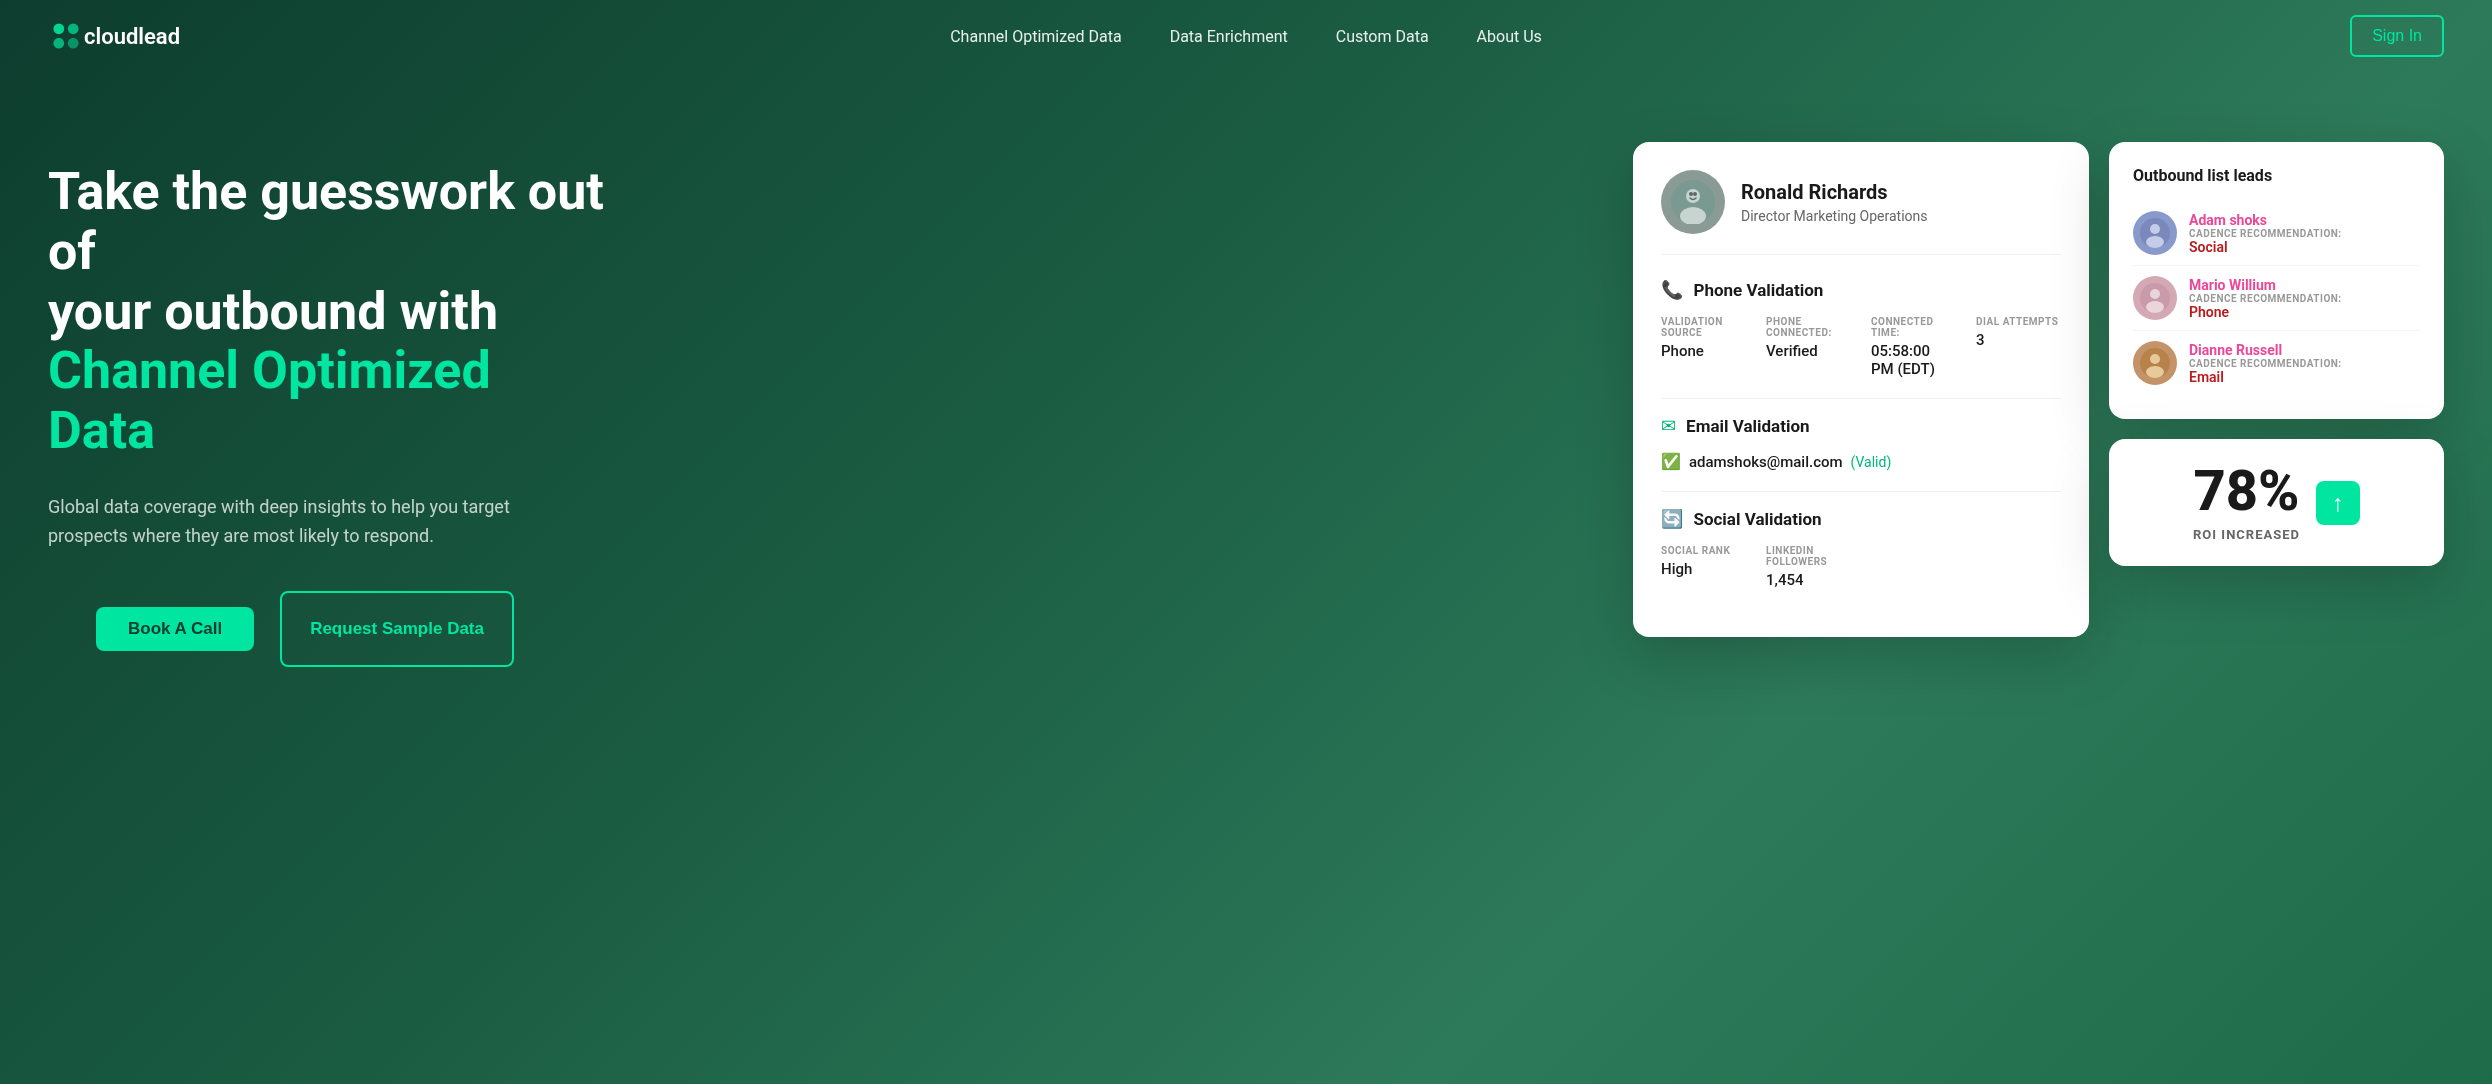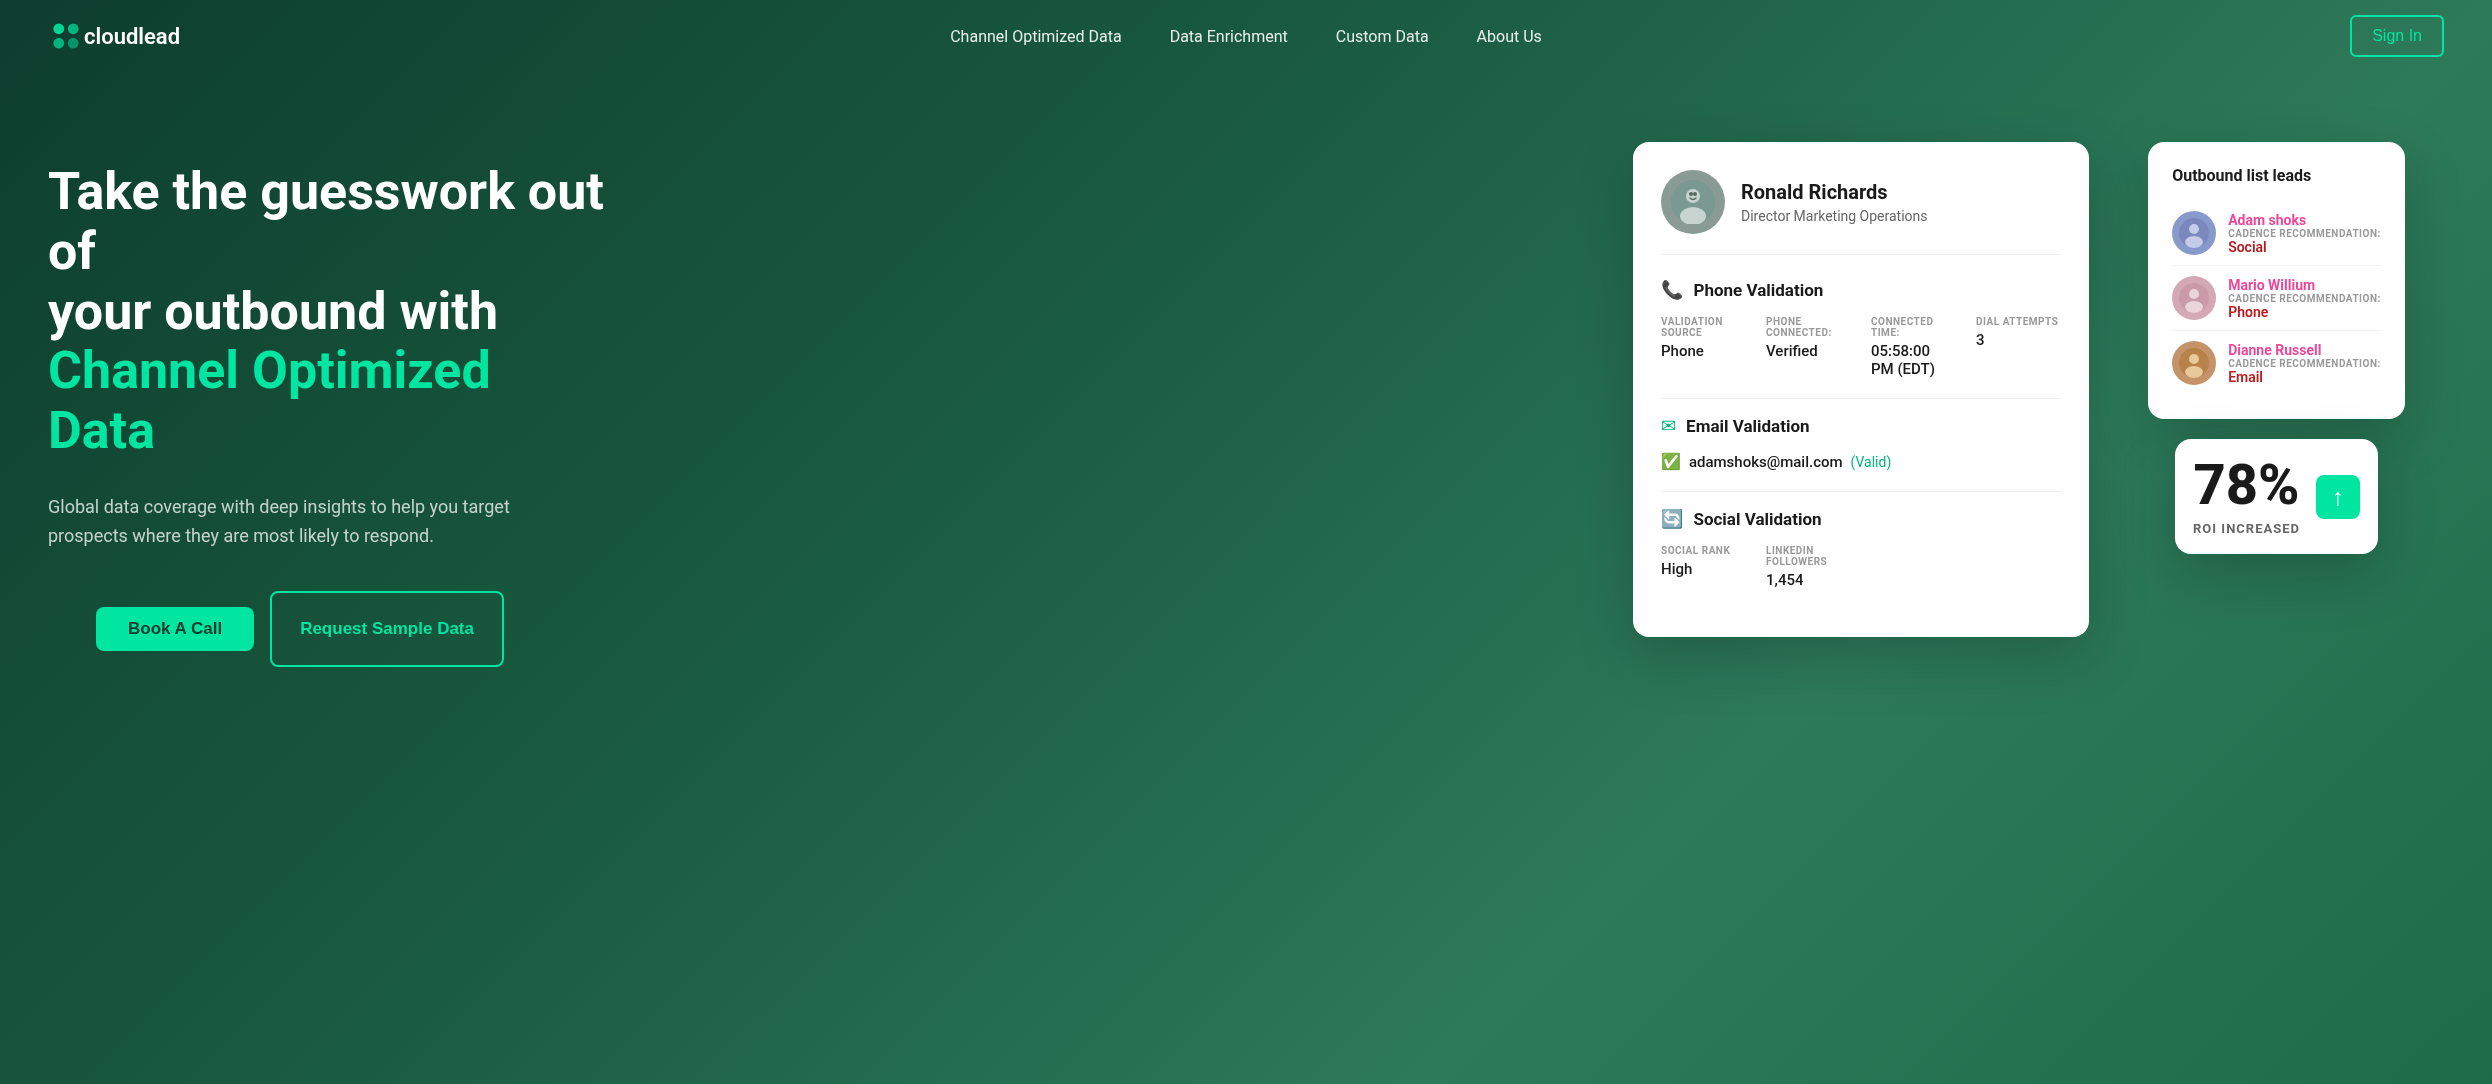--- a/index.html
+++ b/index.html
@@ -111,20 +111,21 @@
     }
     .btn-secondary {
       background: transparent;
       color: #00e5a0;
       border: 2px solid #00e5a0;
       padding: 26px 28px;
       border-radius: 8px;
       font-size: 17px;
       font-weight: 600;
       cursor: pointer;
+      margin-left: 10px;
     }
 
     
     .hero-right {
       flex: 1;
       display: flex;
       gap: 20px;
       justify-content: flex-end;
       align-items: flex-start;
       padding-top: 10px;
@@ -228,21 +229,20 @@
       color: #00b87a;
       font-size: 14px;
     }
 
     
     .side-cards {
       display: flex;
       flex-direction: column;
       gap: 20px;
       width: 335px;
-      align-items: center;
     }
 
     .leads-card {
       background: white;
       border-radius: 16px;
       padding: 24px;
       box-shadow: 0 20px 60px rgba(0,0,0,0.2);
     }
     .leads-title {
       font-size: 16px;
@@ -285,21 +285,21 @@
     }
     .lead-cadence-value {
       font-size: 14px;
       font-weight: 600;
       color: #b91c1c;
     }
 
     .roi-card {
       background: white;
       border-radius: 16px;
-      padding: 18px;
+      padding: 24px;
       box-shadow: 0 20px 60px rgba(0,0,0,0.2);
       text-align: center;
       display: flex;
       align-items: center;
       justify-content: center;
       gap: 16px;
     }
     .roi-percent {
       font-size: 56px;
       font-weight: 800;

